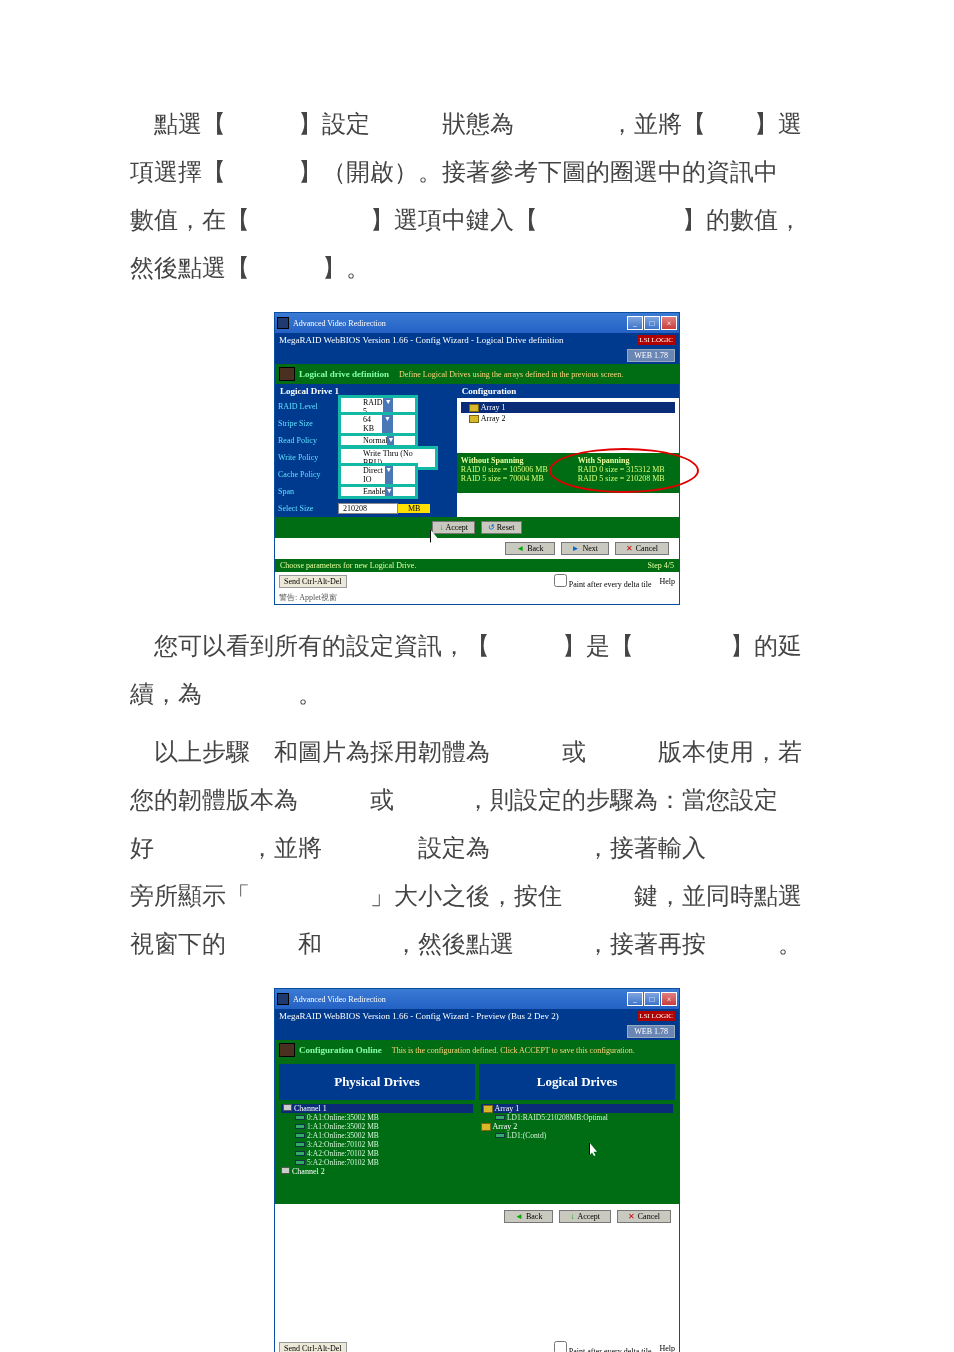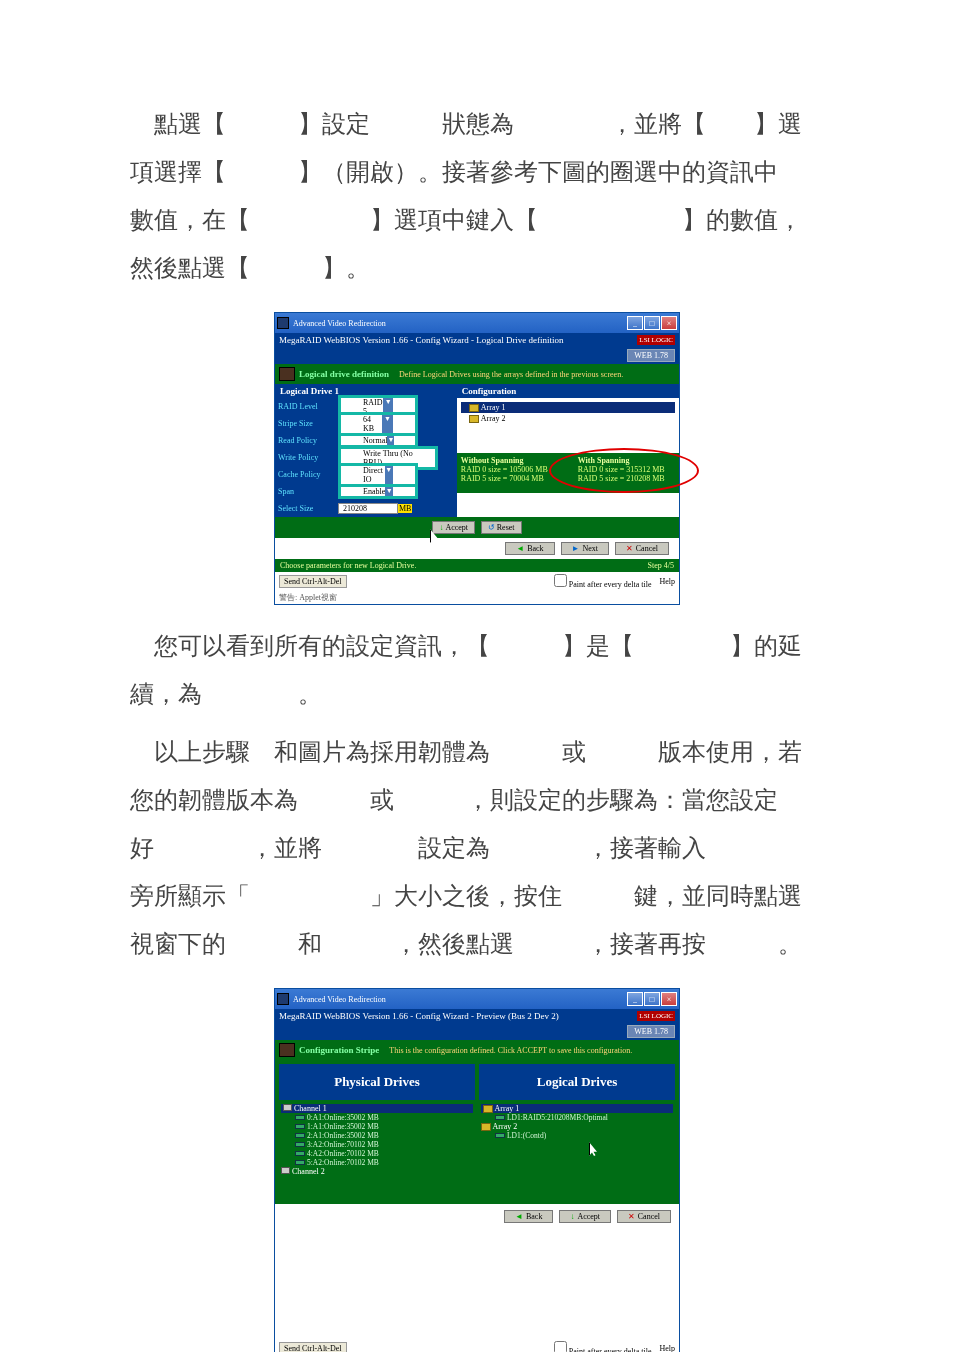--- a/index.html
+++ b/index.html
@@ -25,21 +25,21 @@
     .two-col { display:flex; }
     .leftcol { width:45%; }
     .rightcol { width:55%; }
     .section-title { background:#003a8f; color:#fff; font-size:9px; padding:2px 5px; font-weight:bold; }
     .dark-left { background:#003a8f; }
     .field-row { display:flex; align-items:center; height:17px; padding:0 3px; }
     .field-label { color:#5fe3ff; font-size:8px; width:60px; }
     .field-select { background:#fff; border:3px solid #14b8a6; font-size:8px; padding:0 22px; width:80px; display:flex; justify-content:space-between; }
     .field-select .arrow { background:#4a78b7; color:#fff; width:12px; text-align:center; font-size:7px; }
     .field-input { background:#fff; border:1px solid #888; font-size:8px; padding:0 4px; width:60px; }
-    .mb-label { background:#ffe000; color:#000; font-size:8px; padding:0 1px; }
+    .mb-label { background:#ffe000; color:#000; font-size:8px; padding:0 10px; }
     .config-tree { background:#fff; padding:4px; font-size:8px; min-height:55px; }
     .tree-item { display:flex; align-items:center; gap:2px; padding:1px 0 1px 8px; }
     .tree-folder { width:10px; height:8px; background:#d8b728; border:1px solid #7a6510; }
     .tree-item.selected { background:#0a2c78; color:#fff; }
     .span-panel { background:#006d15; padding:3px 4px; color:#d7ff77; font-size:8px; position:relative; min-height:40px; display:flex; gap:30px; }
     .span-col { display:flex; flex-direction:column; }
     .span-col .sp-title { color:#e6ff9d; font-weight:bold; }
     .red-oval { position:absolute; right:-20px; top:-5px; width:150px; height:45px; border:2px solid #e00000; border-radius:50%; pointer-events:none; }
     .action-row { background:#006d15; padding:4px; display:flex; justify-content:center; gap:6px; }
     .action-btn { background:#c9c9bf; border:1px solid #777; font-size:8px; padding:1px 6px; display:flex; align-items:center; gap:2px; }
@@ -233,21 +233,21 @@
     </div>
     <div class="headerbar">
       <span>MegaRAID WebBIOS Version 1.66 - Config Wizard - Preview (Bus 2 Dev 2)</span>
       <span class="brand">LSI LOGIC</span>
     </div>
     <div class="headerbar2">
       <div class="webbtn">WEB 1.78</div>
     </div>
     <div class="subhead">
       <div class="subhead-icon"></div>
-      <span class="subhead-title">Configuration Stripe</span>
+      <span class="subhead-title">Configuration Online</span>
       <span class="subhead-desc">This is the configuration defined. Click ACCEPT to save this configuration.</span>
     </div>
     <div class="preview-cols">
       <div class="preview-col">
         <div class="preview-title">Physical Drives</div>
         <div class="preview-body">
           <div class="channel" style="background:#0a2c78; padding:0 2px;"><span class="channel-icon"></span><span>Channel 1</span></div>
           <div class="drive-entry"><span class="disk-icon"></span><span>0:A1:Online:35002 MB</span></div>
           <div class="drive-entry"><span class="disk-icon"></span><span>1:A1:Online:35002 MB</span></div>
           <div class="drive-entry"><span class="disk-icon"></span><span>2:A1:Online:35002 MB</span></div>

